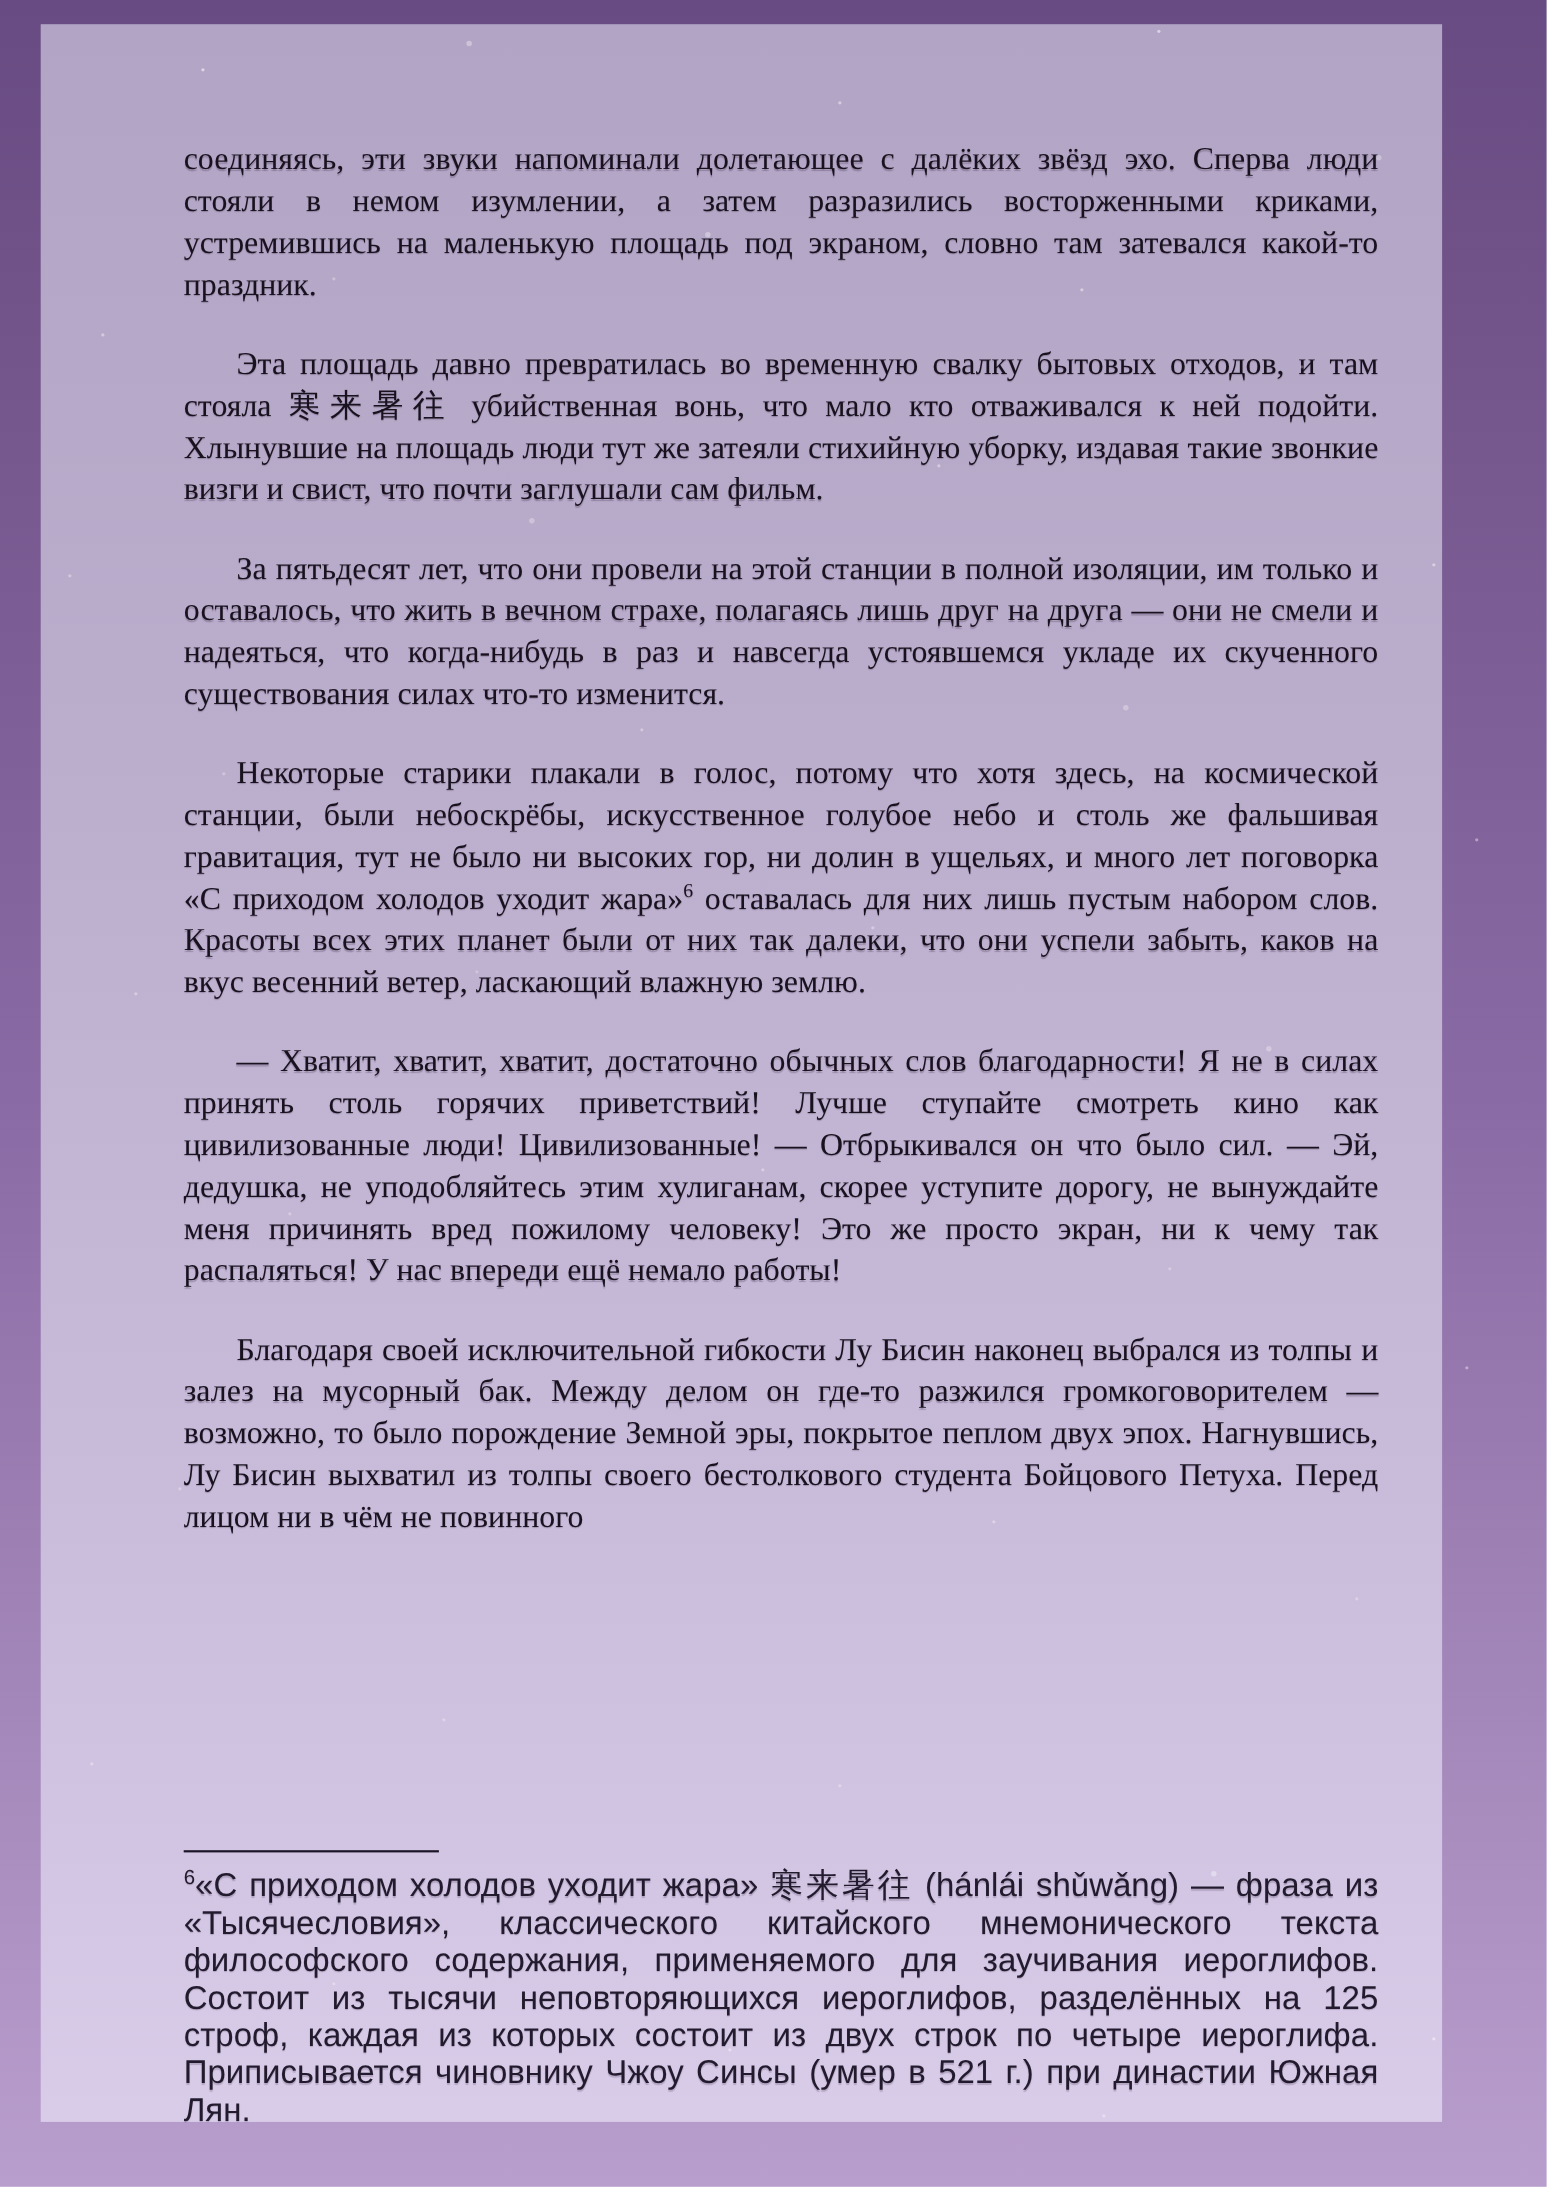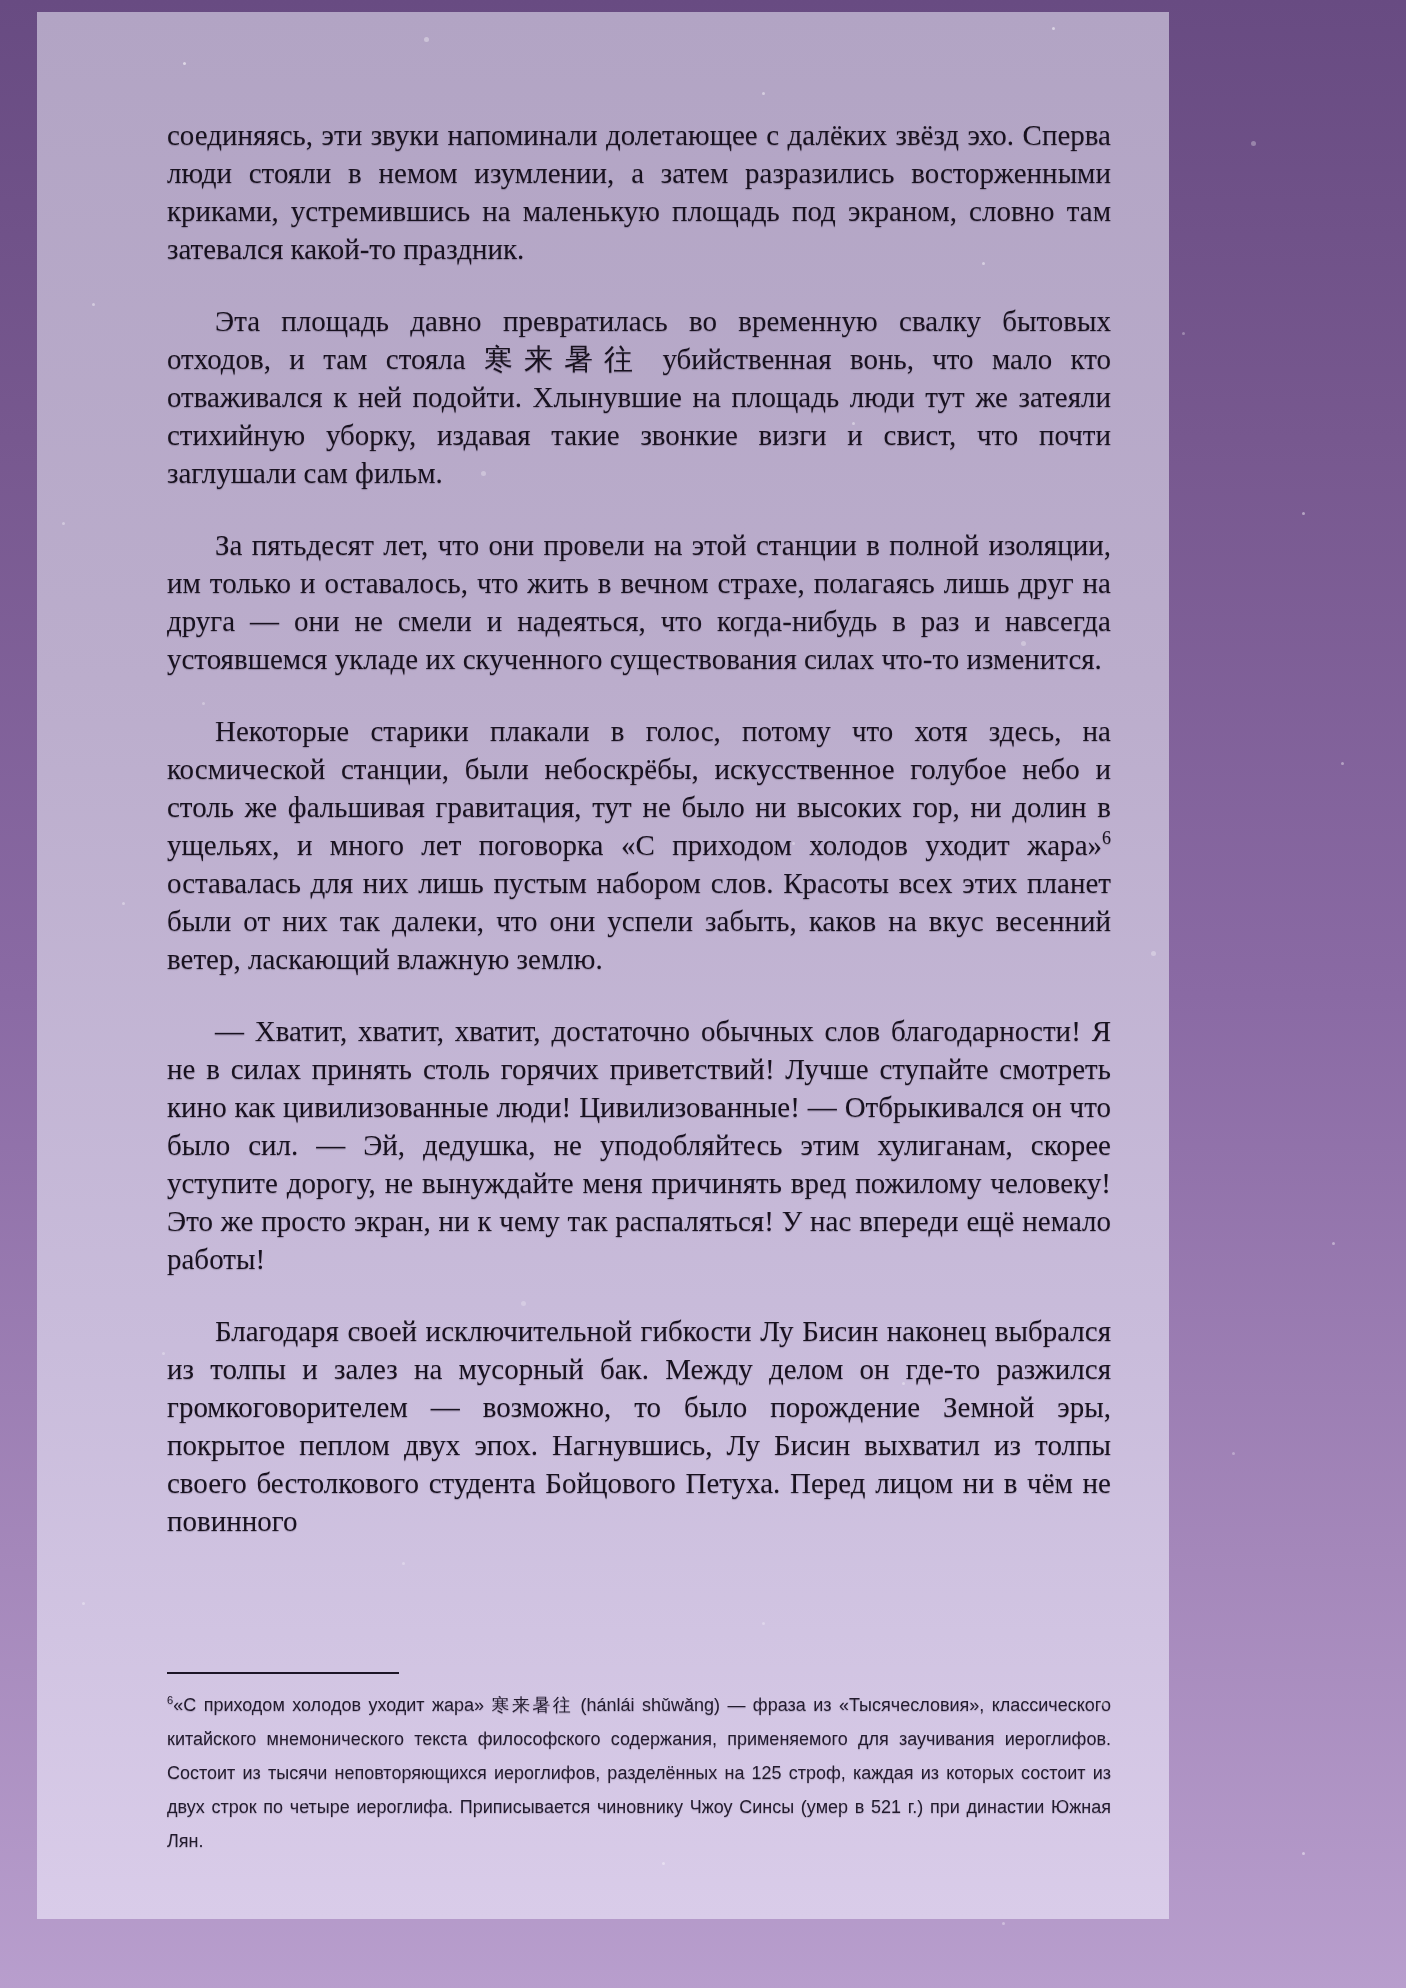--- a/index.html
+++ b/index.html
@@ -7,38 +7,38 @@
     width:1406px;height:1988px;
     font-family:"Liberation Serif","DejaVu Serif",serif;
     overflow:hidden;
   }
   #screen{
     position:relative;width:1406px;height:1988px;
     background:linear-gradient(180deg,#684b82 0%,#77588f 22%,#8a6aa4 50%,#a487ba 78%,#b89ecd 100%);
   }
   
   #sheet{
-    position:absolute;left:37px;top:12px;width:1132px;height:1907px;
+    position:absolute;left:37px;top:22px;width:1274px;height:1907px;
     background:linear-gradient(180deg,#b2a4c4 0%,#bbadcc 35%,#c9bcdb 70%,#d9cce9 100%);
   }
   #text-block{
     position:absolute;left:130px;right:58px;top:104px;
     color:#18121f;
     font-size:29px;line-height:38px;
     text-align:justify;
     text-shadow:0 1px 1px rgba(30,16,44,.25);
   }
   #text-block p{margin:0 0 34px 0;text-indent:48px;}
   #text-block p.no-indent{text-indent:0;}
   sup.ref{font-size:.62em;line-height:0;vertical-align:super;}
   #footnote{
     position:absolute;left:130px;right:58px;top:1660px;
     font-family:"Liberation Sans","DejaVu Sans",sans-serif;
     color:#221b2d;
-    font-size:18px;line-height:34px;
+    font-size:30px;line-height:34px;
     text-align:justify;
     text-shadow:0 1px 1px rgba(30,16,44,.2);
   }
   #footnote-rule{
     width:232px;height:0;border-top:2px solid #1c1526;margin:0 0 14px 0;
   }
   
   .stars{position:absolute;inset:0;pointer-events:none;}
   .stars::before{
     content:"";position:absolute;left:0;top:0;width:3px;height:3px;border-radius:50%;

